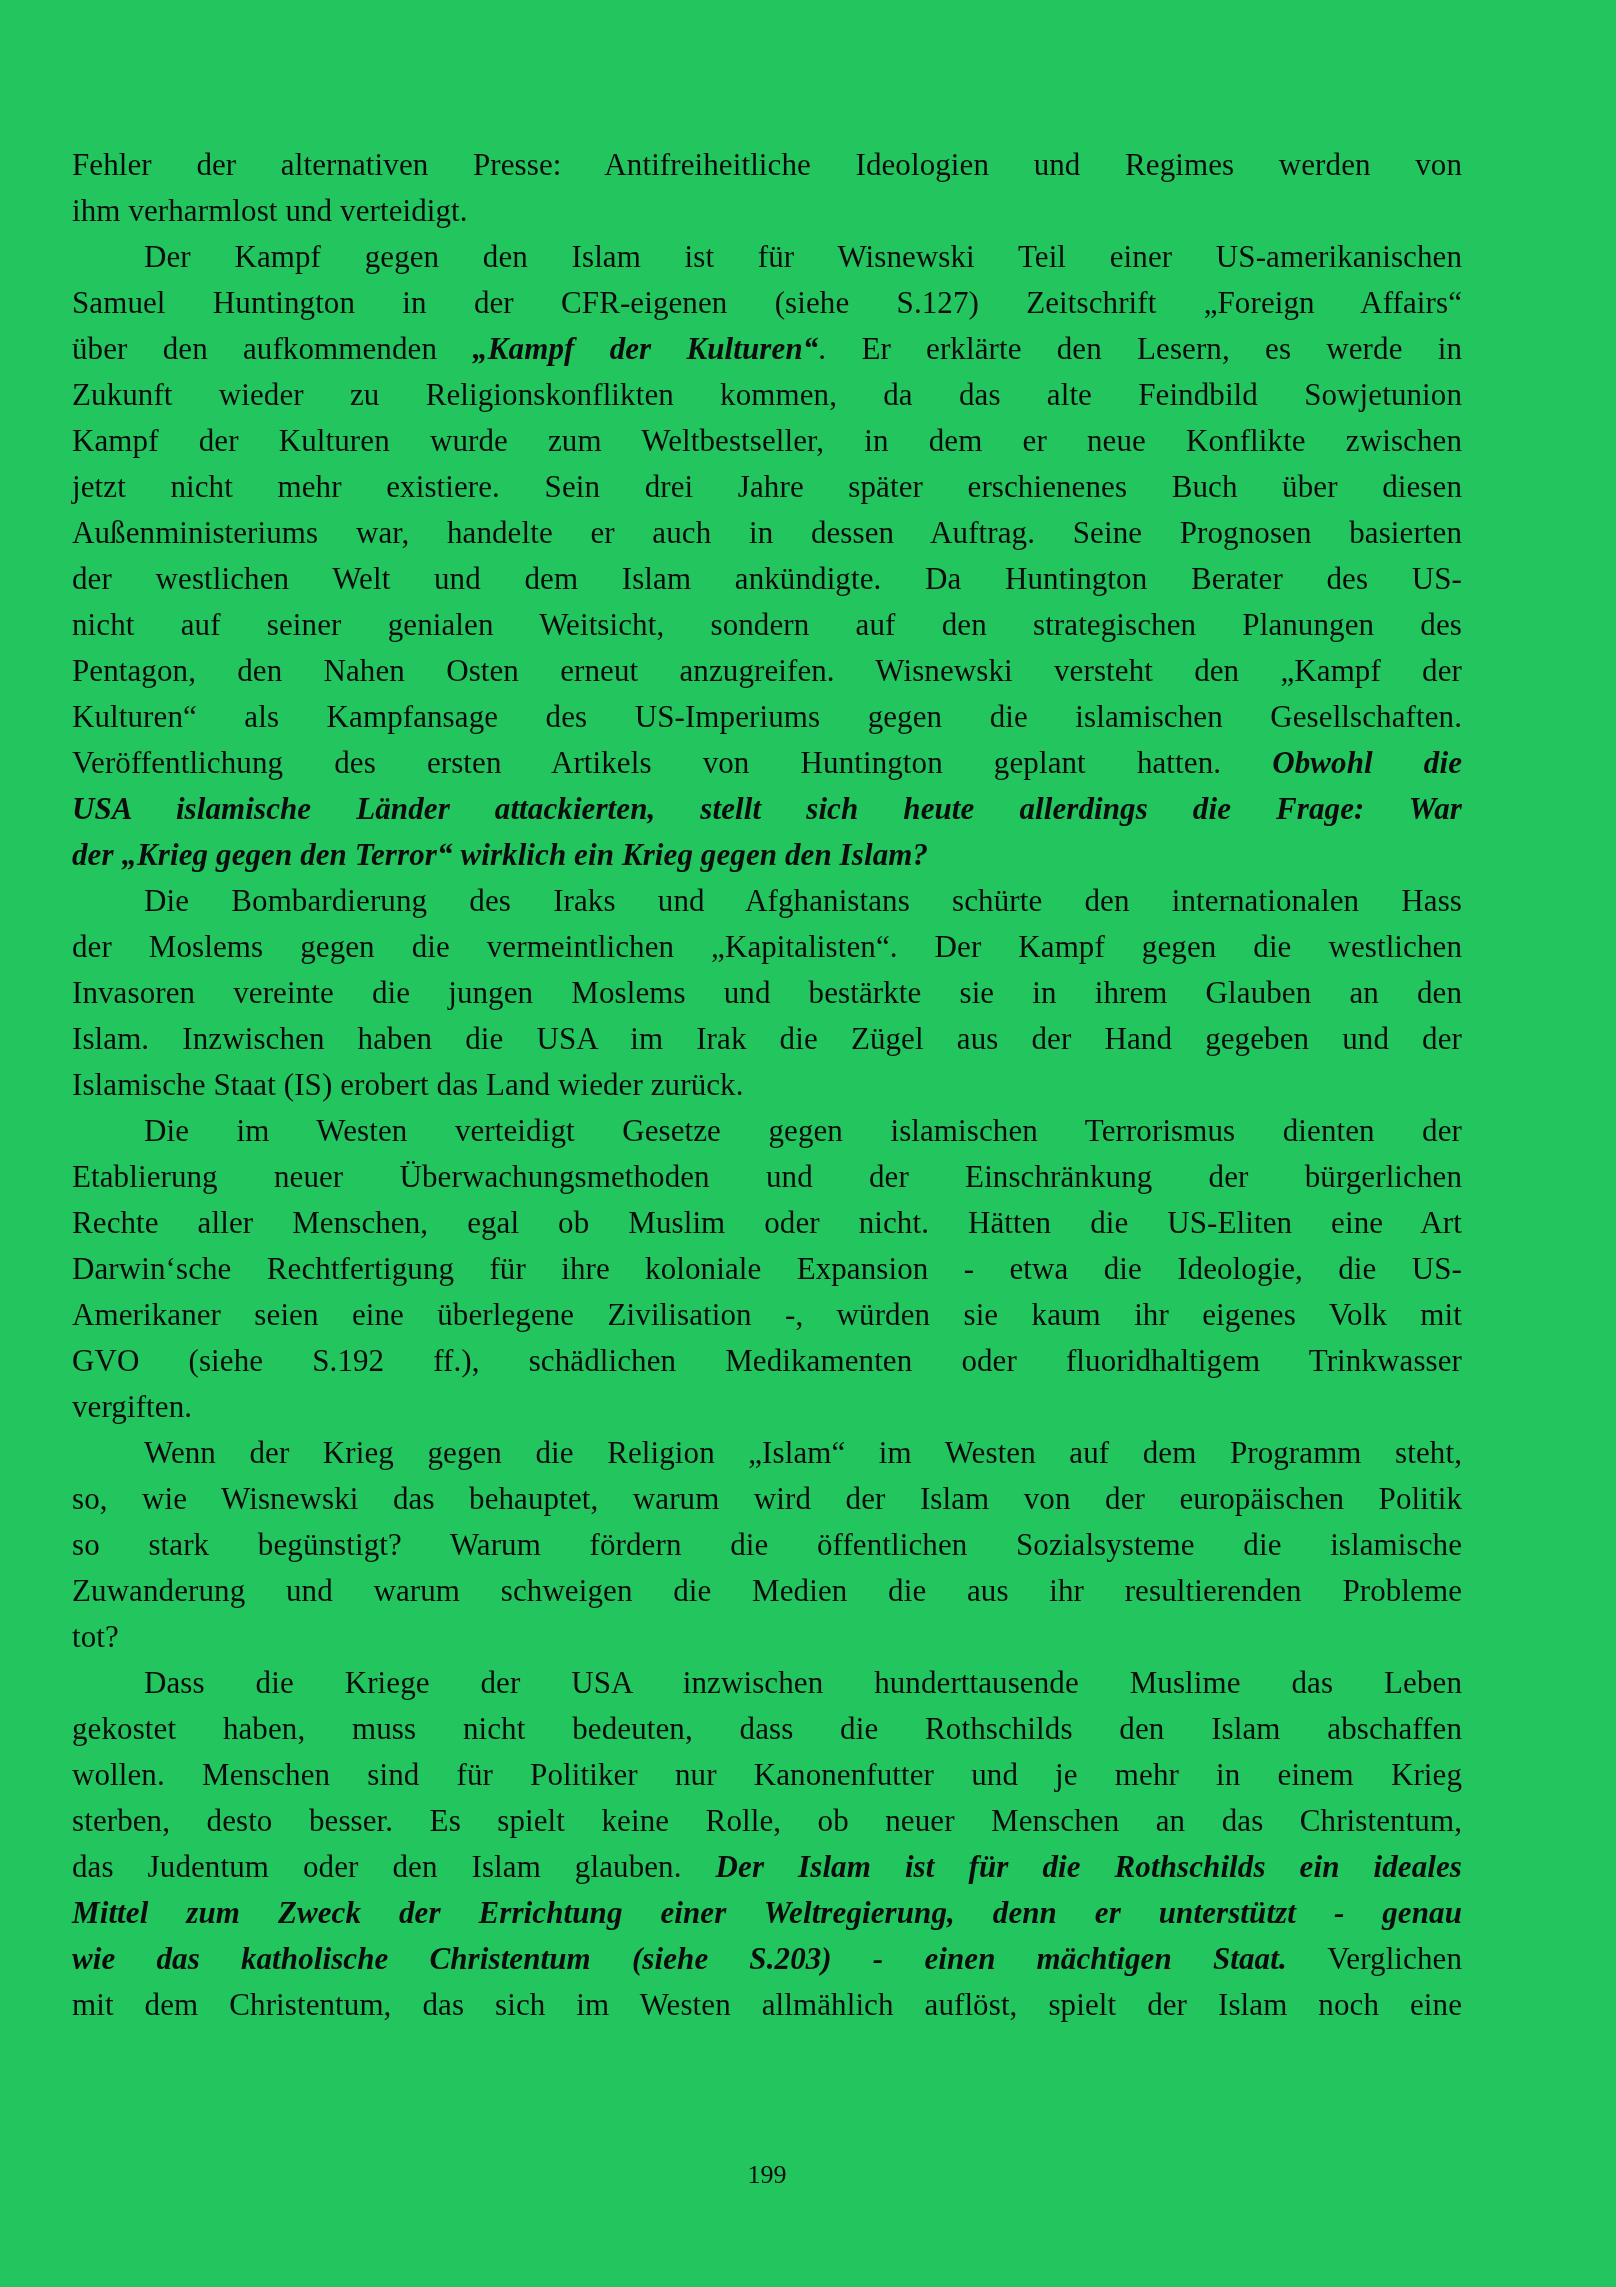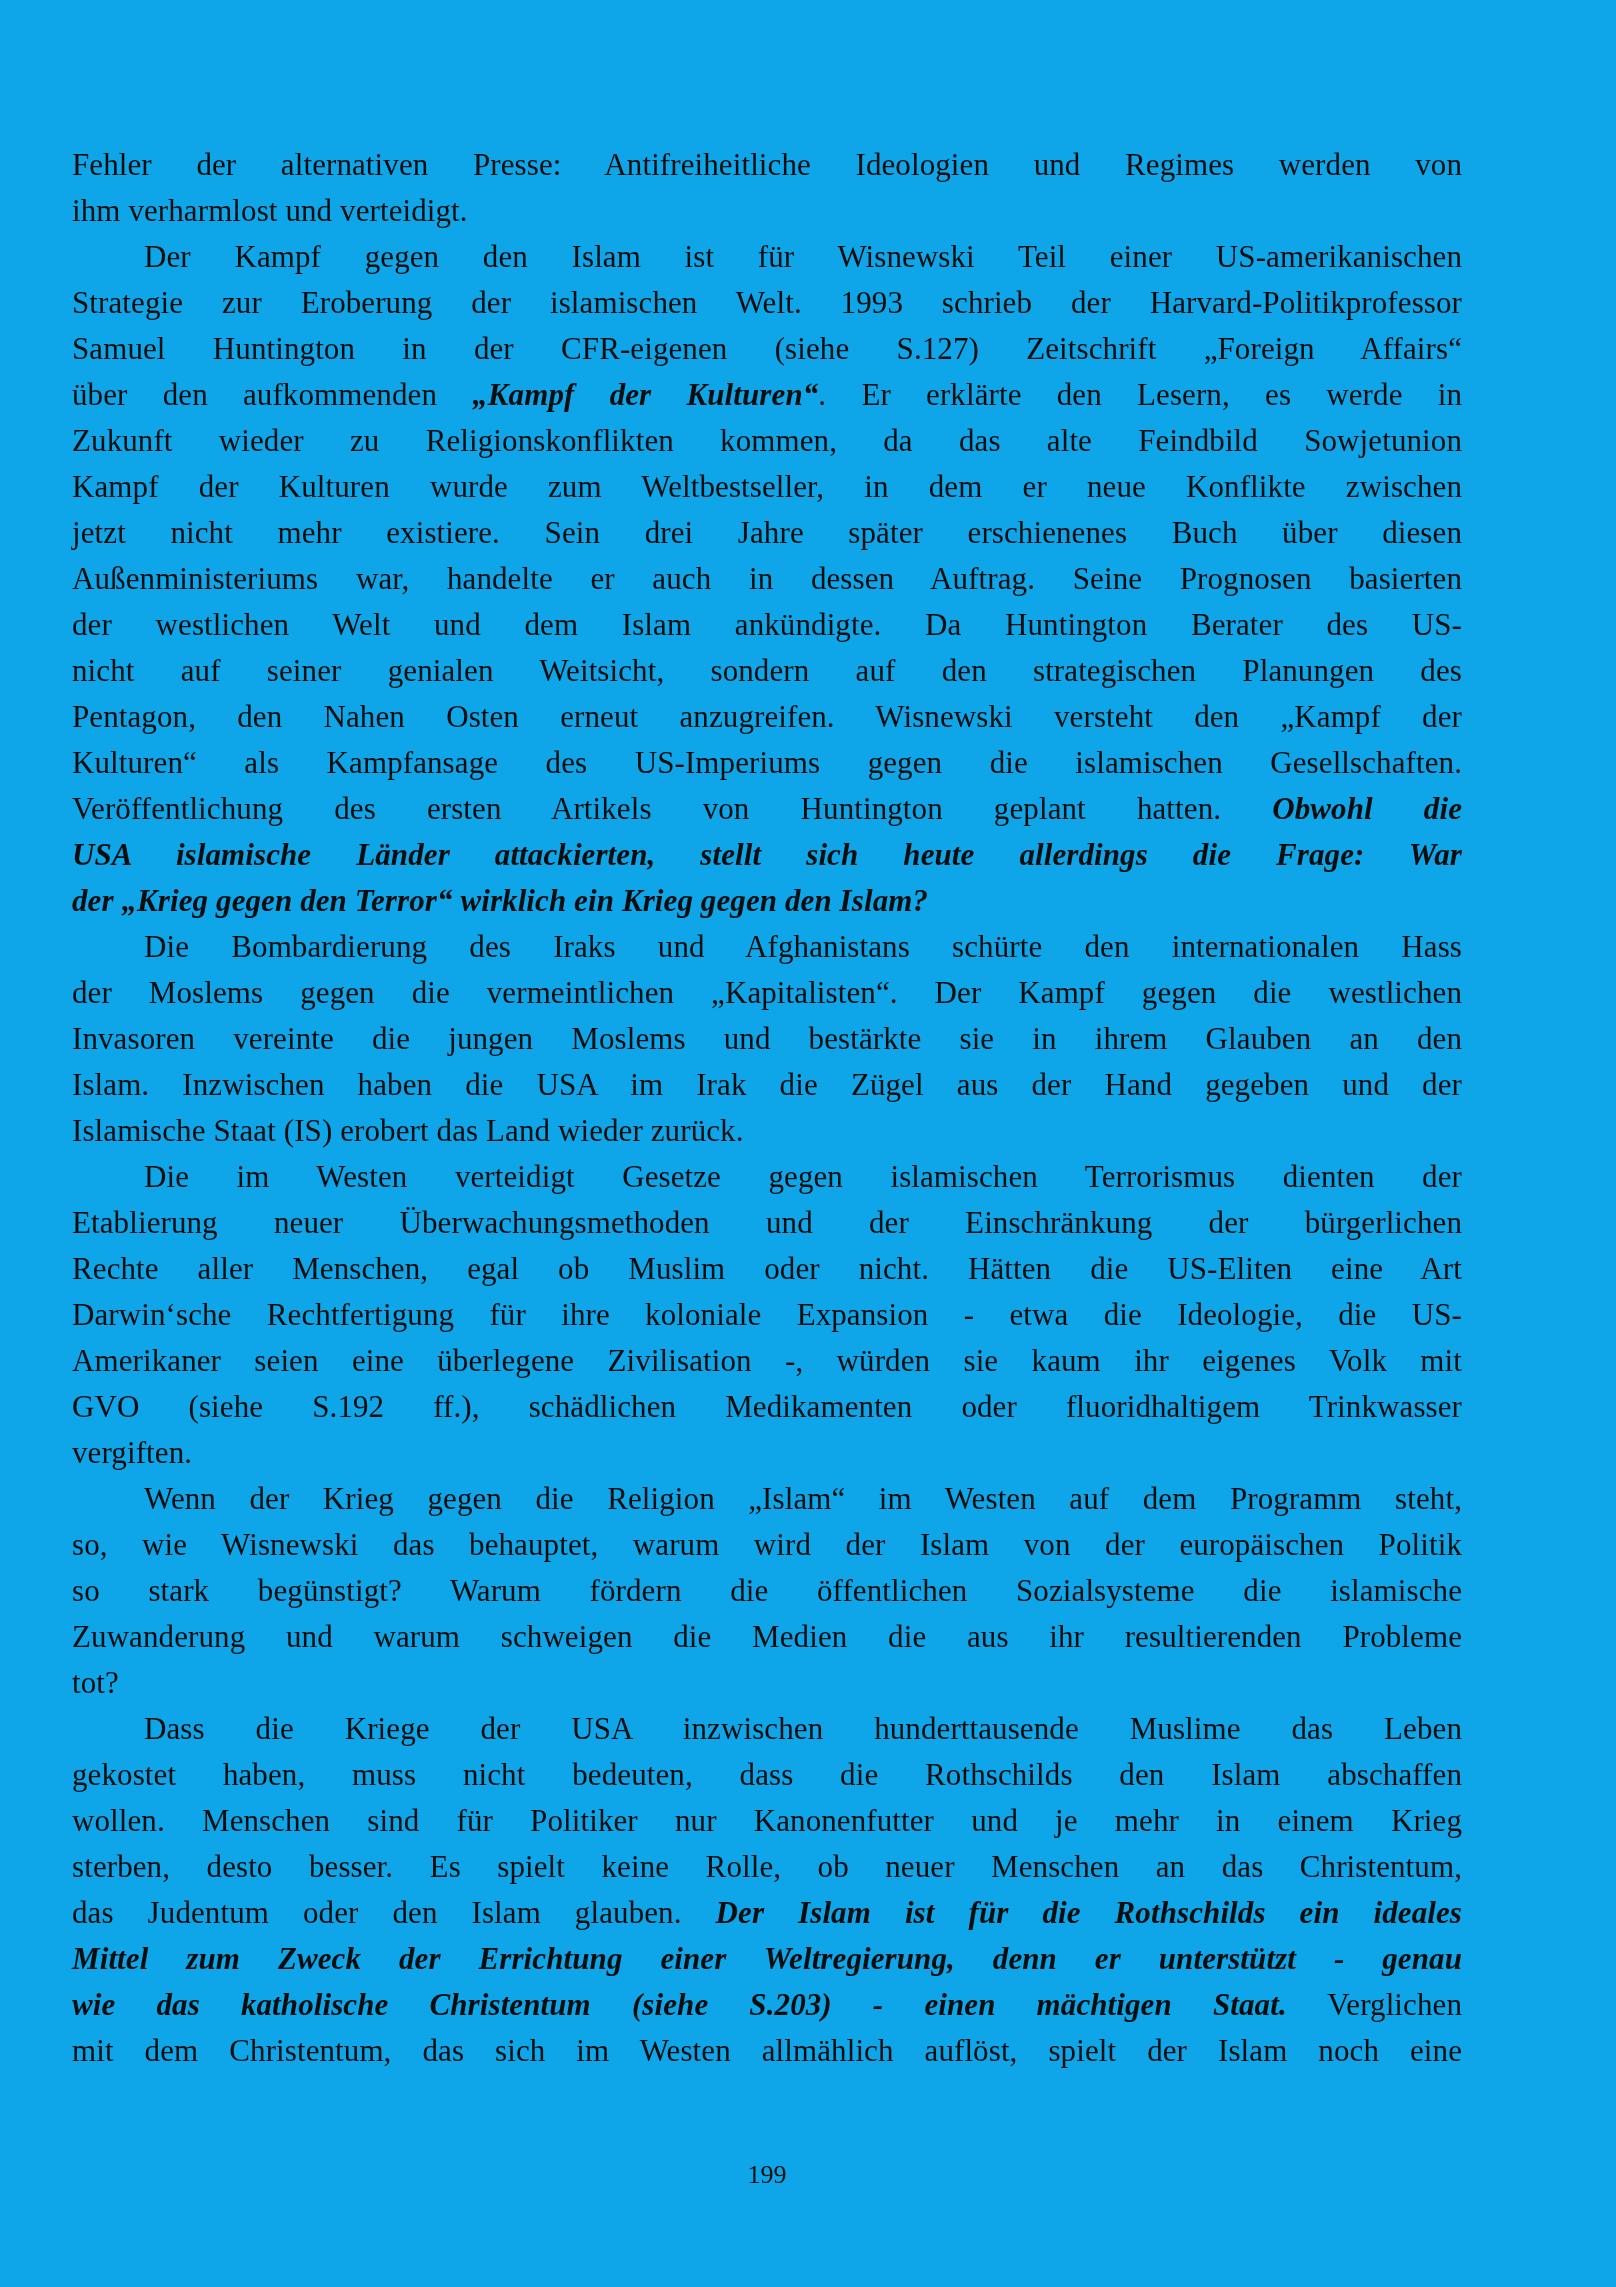--- a/index.html
+++ b/index.html
@@ -10,21 +10,21 @@
   body {
     width: 1617px;
     height: 2287px;
     position: relative;
     font-family: "Liberation Serif", "DejaVu Serif", serif;
     color: #0d0d0d;
   }
   .book-page {
     position: absolute;
     inset: 0;
-    background: #0ea5e9;
+    background: #22c55e;
   }
   .text-col {
     position: absolute;
     left: 72px;
     top: 142px;
     width: 1390px;
     font-size: 31px;
     line-height: 46px;
     letter-spacing: 0.1px;
   }
@@ -52,21 +52,20 @@
   }
 </style>
 </head>
 <body>
 
 <div class="book-page">
   <div class="text-col">
       <div class="line"><span class="seg">Fehler der alternativen Presse: Antifreiheitliche Ideologien und Regimes werden von</span></div>
       <div class="line last"><span class="seg">ihm verharmlost und verteidigt.</span></div>
       <div class="line indent"><span class="seg">Der Kampf gegen den Islam ist für Wisnewski Teil einer US-amerikanischen</span></div>
-      <div class="line"><span class="seg">Strategie zur Eroberung der islamischen Welt. 1993 schrieb der Harvard-Politikprofessor</span></div>
       <div class="line"><span class="seg">Samuel Huntington in der CFR-eigenen (siehe S.127) Zeitschrift „Foreign Affairs“</span></div>
       <div class="line"><span class="seg">über den aufkommenden </span><span class="seg bold">„Kampf der Kulturen“</span><span class="seg">. Er erklärte den Lesern, es werde in</span></div>
       <div class="line"><span class="seg">Zukunft wieder zu Religionskonflikten kommen, da das alte Feindbild Sowjetunion</span></div>
       <div class="line"><span class="seg">Kampf der Kulturen wurde zum Weltbestseller, in dem er neue Konflikte zwischen</span></div>
       <div class="line"><span class="seg">jetzt nicht mehr existiere. Sein drei Jahre später erschienenes Buch über diesen</span></div>
       <div class="line"><span class="seg">Außenministeriums war, handelte er auch in dessen Auftrag. Seine Prognosen basierten</span></div>
       <div class="line"><span class="seg">der westlichen Welt und dem Islam ankündigte. Da Huntington Berater des US-</span></div>
       <div class="line"><span class="seg">nicht auf seiner genialen Weitsicht, sondern auf den strategischen Planungen des</span></div>
       <div class="line"><span class="seg">Pentagon, den Nahen Osten erneut anzugreifen. Wisnewski versteht den „Kampf der</span></div>
       <div class="line"><span class="seg">Kulturen“ als Kampfansage des US-Imperiums gegen die islamischen Gesellschaften.</span></div>

